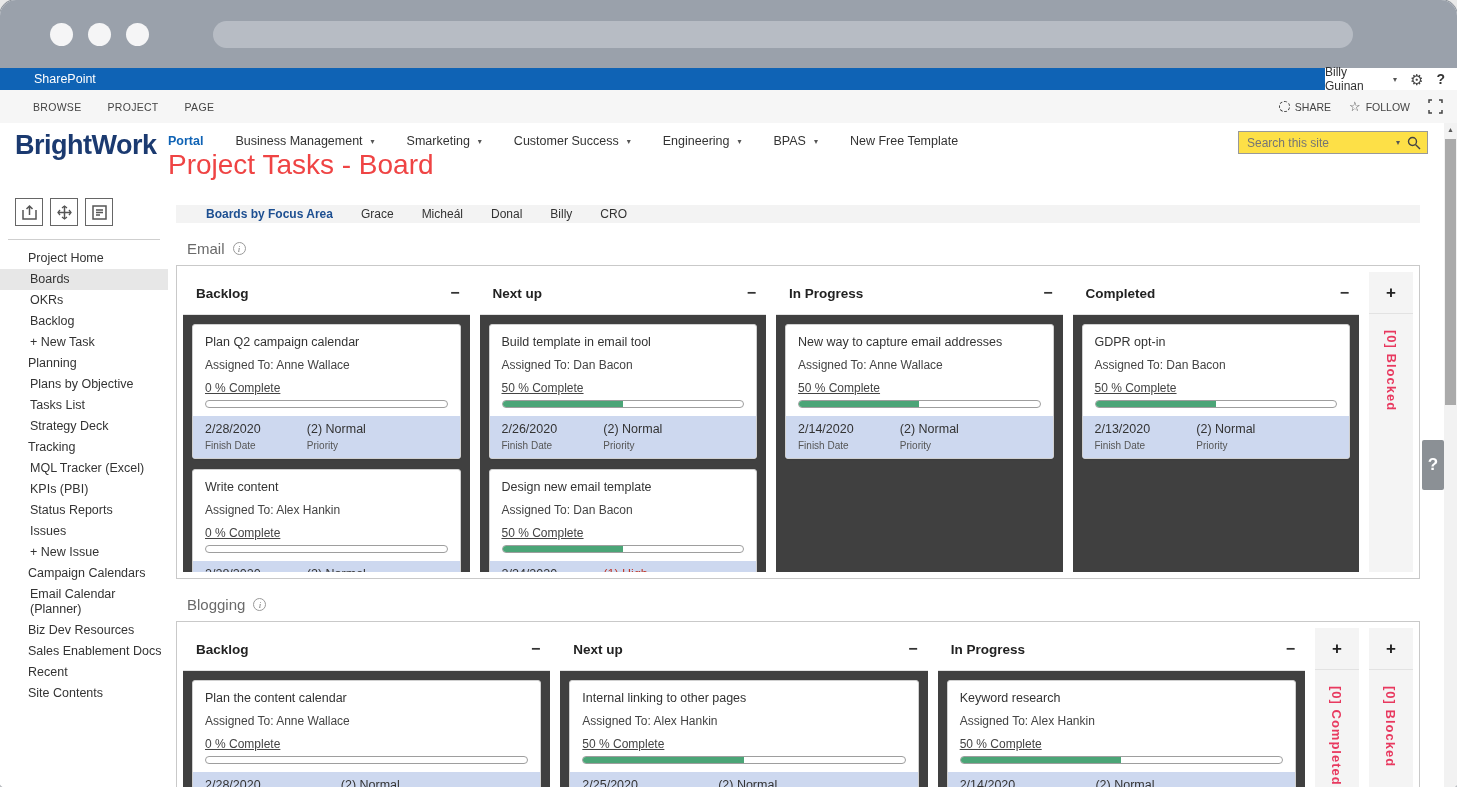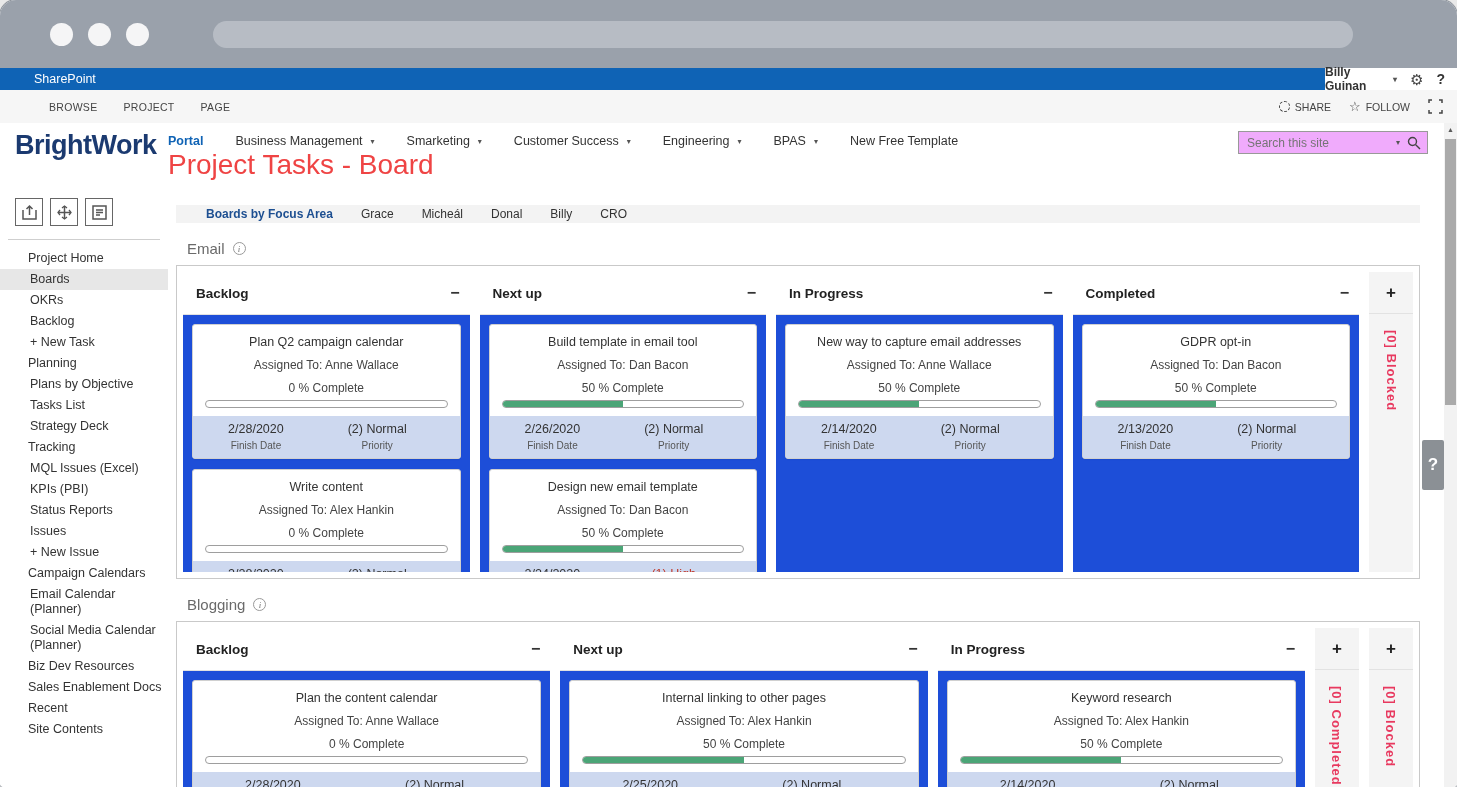--- a/index.html
+++ b/index.html
@@ -12,48 +12,48 @@
   .dots { display:flex; gap:15px; margin-left:50px; }
   .dot { width:23px; height:23px; border-radius:50%; background:#f5f5f6; }
   .urlbar { margin-left:64px; width:1140px; height:27px; background:#b7bcc4; border-radius:14px; }
 
   
   .spbar { height:22px; display:flex; }
   .spbar-blue { width:1325px; background:#0f63b5; color:#fff; font-size:12.5px;
                 display:flex; align-items:center; padding-left:34px; }
   .spbar-right { flex:1; display:flex; align-items:center; justify-content:flex-end;
                  gap:13px; padding-right:12px; font-size:12px; color:#333; background:#fff; }
-  .user-menu { display:flex; align-items:center; gap:5px; cursor:pointer;font-weight:bold; }
+  .user-menu { display:flex; align-items:center; gap:5px; cursor:pointer; }
   .caret { font-size:8px; color:#555; }
   .gear { font-size:15px; color:#444; line-height:1; cursor:pointer; }
   .helpq { font-size:14px; font-weight:bold; color:#333; cursor:pointer; }
 
   
   .ribbon { height:33px; background:#f6f6f6; display:flex; align-items:center;
-            justify-content:space-between; padding:0 14px 0 49px; }
+            justify-content:space-between; padding:0 14px 0 33px; }
   .ribbon-tabs { display:flex; gap:26px; font-size:10.5px; color:#444; letter-spacing:.3px; }
   .ribbon-tab { cursor:pointer; }
   .ribbon-right { display:flex; align-items:center; gap:18px; font-size:10.5px; color:#444; }
   .rb-item { display:flex; align-items:center; gap:5px; cursor:pointer; }
   .share-ico { width:11px; height:11px; border:1.5px dashed #444; border-radius:50%; display:inline-block; }
   .star-ico { font-size:13px; color:#444; }
 
   
   .page { position:relative; height:664px; background:#fff; }
   .logo { position:absolute; left:15px; top:7px; font-size:27px; font-weight:bold;
           color:#1b3a70; letter-spacing:-0.5px; }
   .topnav { position:absolute; left:168px; top:11px; display:flex; gap:32px;
             font-size:12.5px; color:#333; white-space:nowrap; }
   .nav-item { cursor:pointer; display:flex; align-items:center; }
   .nav-item.active { color:#0f63b5; font-weight:bold; }
   .nav-item .caret { margin-left:8px; }
   .page-title { position:absolute; left:168px; top:26px; font-size:28px; font-weight:300;
                 color:#ef4444; }
   .searchbox { position:absolute; right:29px; top:8px; width:190px; height:23px;
-               border:1px solid #999; display:flex; align-items:center; padding:0 6px; background:#f0abfc; }
+               border:1px solid #999; display:flex; align-items:center; padding:0 6px; background:#fde047; }
   .searchbox input { flex:1; border:none; outline:none; font-size:12px; color:#444;
                      font-family:"Liberation Sans",sans-serif; background:transparent; min-width:0; }
   .searchbox .caret { margin-right:7px; cursor:pointer; }
 
   
   .sidebar { position:absolute; left:0; top:75px; width:168px; }
   .sideicons { display:flex; gap:7px; padding-left:15px; }
   .sideicon { width:28px; height:28px; border:1px solid #666; display:flex; align-items:center;
               justify-content:center; cursor:pointer; background:#fff; }
   .side-divider { border-top:1px solid #cfcfcf; margin:13px 8px 8px 8px; }
@@ -72,27 +72,27 @@
   .info-icon { width:13px; height:13px; border:1px solid #999; border-radius:50%;
                font-size:9px; line-height:12px; text-align:center; color:#777;
                font-family:"Liberation Serif",serif; font-style:italic; cursor:pointer; }
   .board { display:flex; gap:10px; padding:6px; border:1px solid #c9c9c9; background:#fff; }
   .h-email { height:314px; }
   .h-blog { height:300px; }
   .col { flex:1; display:flex; flex-direction:column; min-width:0; }
   .col-head { height:42px; display:flex; align-items:center; justify-content:space-between;
               padding:0 10px 0 13px; font-size:13.5px; font-weight:bold; color:#222; }
   .collapse-btn { font-size:16px; font-weight:bold; color:#333; cursor:pointer; }
-  .col-body { flex:1; background:#1d4ed8; border-top:1px solid #e2e2e2; padding:9px; overflow:hidden;text-align:center; }
+  .col-body { flex:1; background:#404040; border-top:1px solid #e2e2e2; padding:9px; overflow:hidden; }
   .card { background:#fff; border:1px solid #d0d0d0; border-radius:3px; margin-bottom:10px;
           box-shadow:0 1px 1px rgba(0,0,0,.06); cursor:pointer; }
   .card-main { padding:10px 12px 0 12px; }
   .card-title { font-size:12.5px; color:#333; margin-bottom:9px; white-space:nowrap; overflow:hidden; }
   .card-assigned { font-size:12px; color:#444; margin-bottom:9px; }
-  .card-complete { font-size:12px; color:#444; margin-bottom:5px; }
+  .card-complete { font-size:12px; color:#444; margin-bottom:5px;text-decoration:underline; }
   .progress { height:8px; border:1px solid #9e9e9e; background:#fff; border-radius:4px; overflow:hidden; }
   .progress-fill { height:100%; background:#4ba577; }
   .card-foot { margin-top:8px; background:#cdd8ef; padding:6px 12px 7px 12px;
                display:grid; grid-template-columns:42% 58%; }
   .foot-val { font-size:12.5px; color:#333; margin-bottom:4px; }
   .foot-val.high { color:#c0392b; }
   .foot-lab { font-size:10px; color:#555; }
   .col.collapsed { flex:0 0 44px; background:#f4f4f4; display:flex; flex-direction:column; align-items:center; }
   .collapsed-head { height:42px; width:100%; display:flex; align-items:center; justify-content:center;
                     font-size:17px; font-weight:bold; color:#222; border-bottom:1px solid #e2e2e2; cursor:pointer; }
@@ -204,28 +204,27 @@
           <div class="side-item lvl0">Project Home</div>
           <div class="side-item lvl1 active">Boards</div>
           <div class="side-item lvl1">OKRs</div>
           <div class="side-item lvl1">Backlog</div>
           <div class="side-item lvl1">+ New Task</div>
           <div class="side-item lvl0">Planning</div>
           <div class="side-item lvl1">Plans by Objective</div>
           <div class="side-item lvl1">Tasks List</div>
           <div class="side-item lvl1">Strategy Deck</div>
           <div class="side-item lvl0">Tracking</div>
-          <div class="side-item lvl1">MQL Issues (Excel)</div>
+          <div class="side-item lvl1">MQL Tracker (Excel)</div>
           <div class="side-item lvl1">KPIs (PBI)</div>
           <div class="side-item lvl1">Status Reports</div>
           <div class="side-item lvl1">Issues</div>
           <div class="side-item lvl1">+ New Issue</div>
           <div class="side-item lvl0">Campaign Calendars</div>
           <div class="side-item lvl1">Email Calendar (Planner)</div>
-          <div class="side-item lvl1">Social Media Calendar (Planner)</div>
           <div class="side-item lvl0">Biz Dev Resources</div>
           <div class="side-item lvl0">Sales Enablement Docs</div>
           <div class="side-item lvl0">Recent</div>
           <div class="side-item lvl0">Site Contents</div>
         </div>
     </div>
 
     <div class="content">
       <div class="viewtabs">
           <span class="viewtab active">Boards by Focus Area</span>

